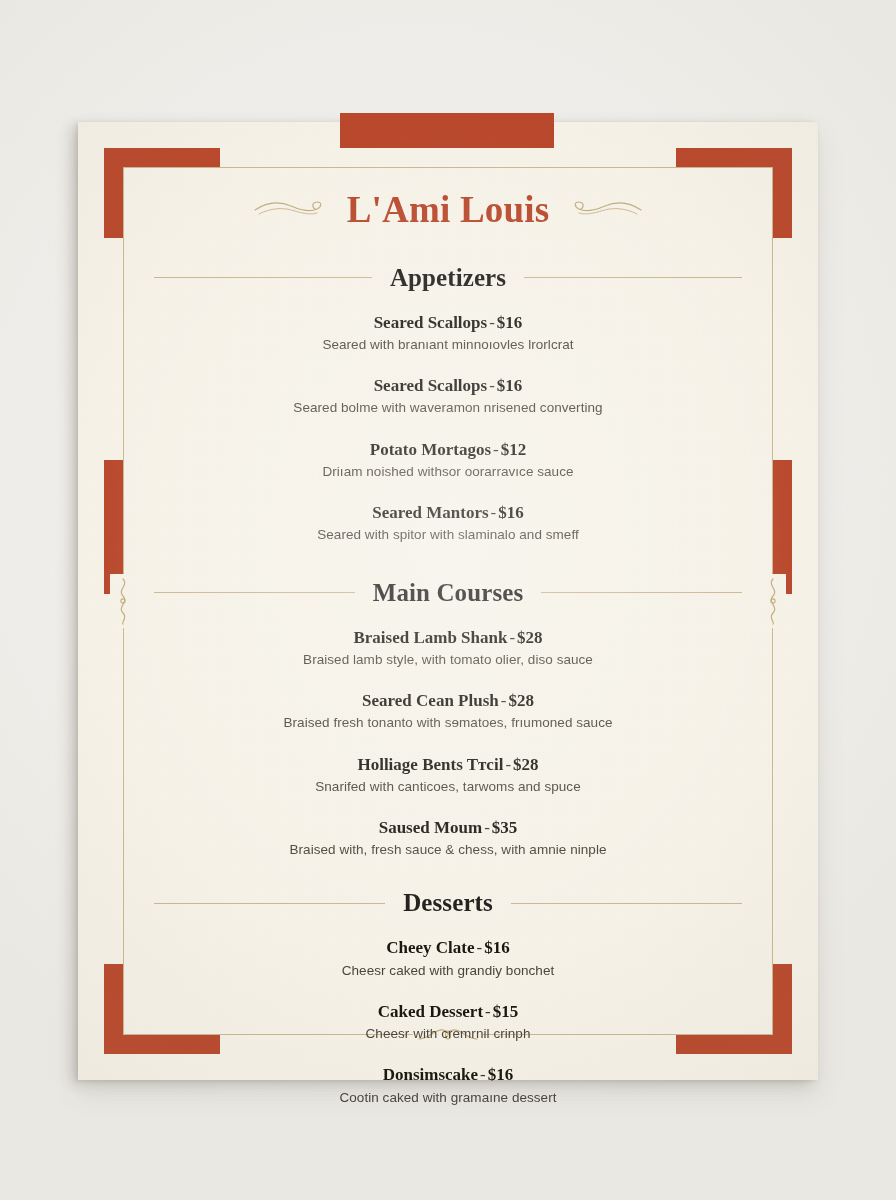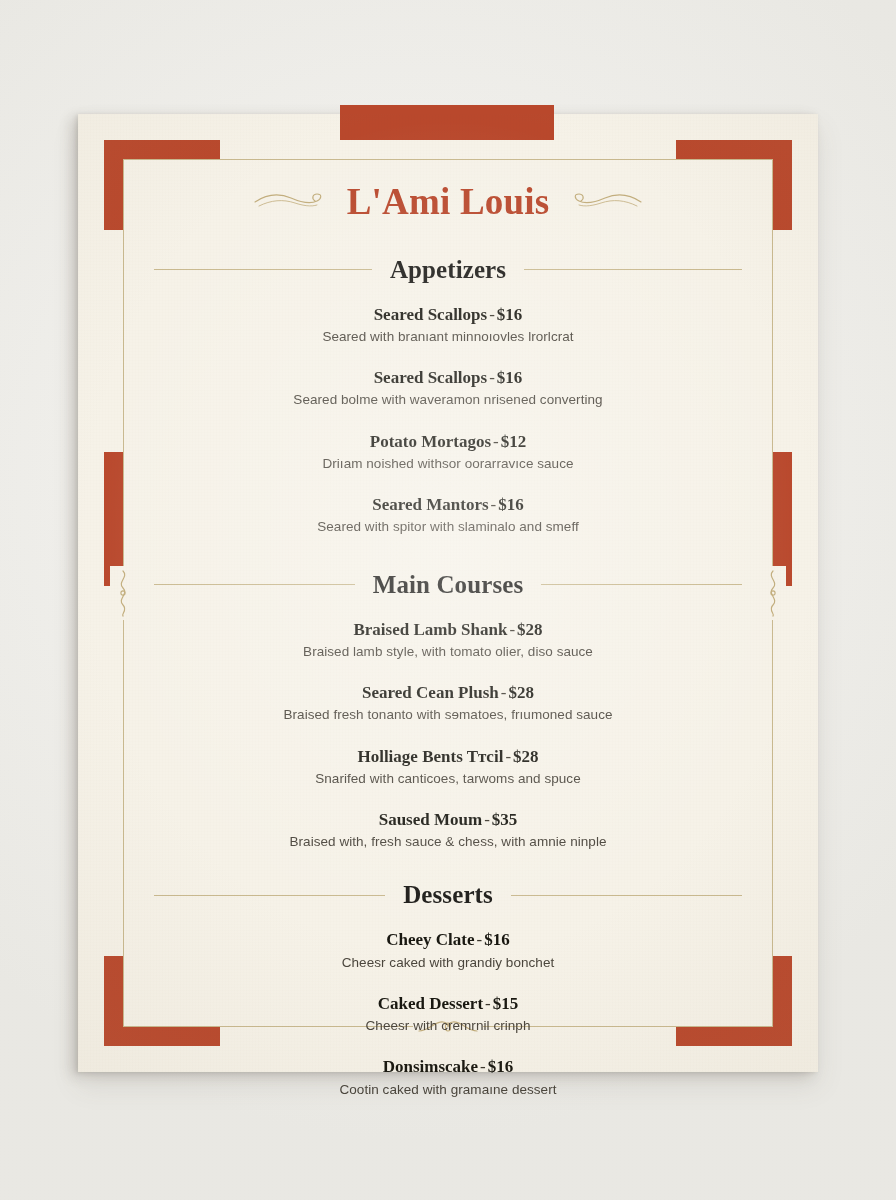--- a/index.html
+++ b/index.html
@@ -29,21 +29,21 @@
     opacity: .30;
     background-image:
       repeating-linear-gradient(0deg, rgba(0,0,0,.012) 0 1px, rgba(255,255,255,0) 1px 3px),
       repeating-linear-gradient(90deg, rgba(0,0,0,.010) 0 1px, rgba(255,255,255,0) 1px 4px);
   }
 
   
   .paper {
     position: absolute;
     left: 78px;
-    top: 114px;
+    top: 122px;
     width: 740px;
     height: 958px;
     background: #f6f2e8;
     box-shadow:
       -7px 4px 12px rgba(90,82,70,.20),
       -2px 1px 4px rgba(90,82,70,.14),
       0 14px 26px rgba(90,82,70,.10);
   }
   .paper-grain {
     position: absolute;

